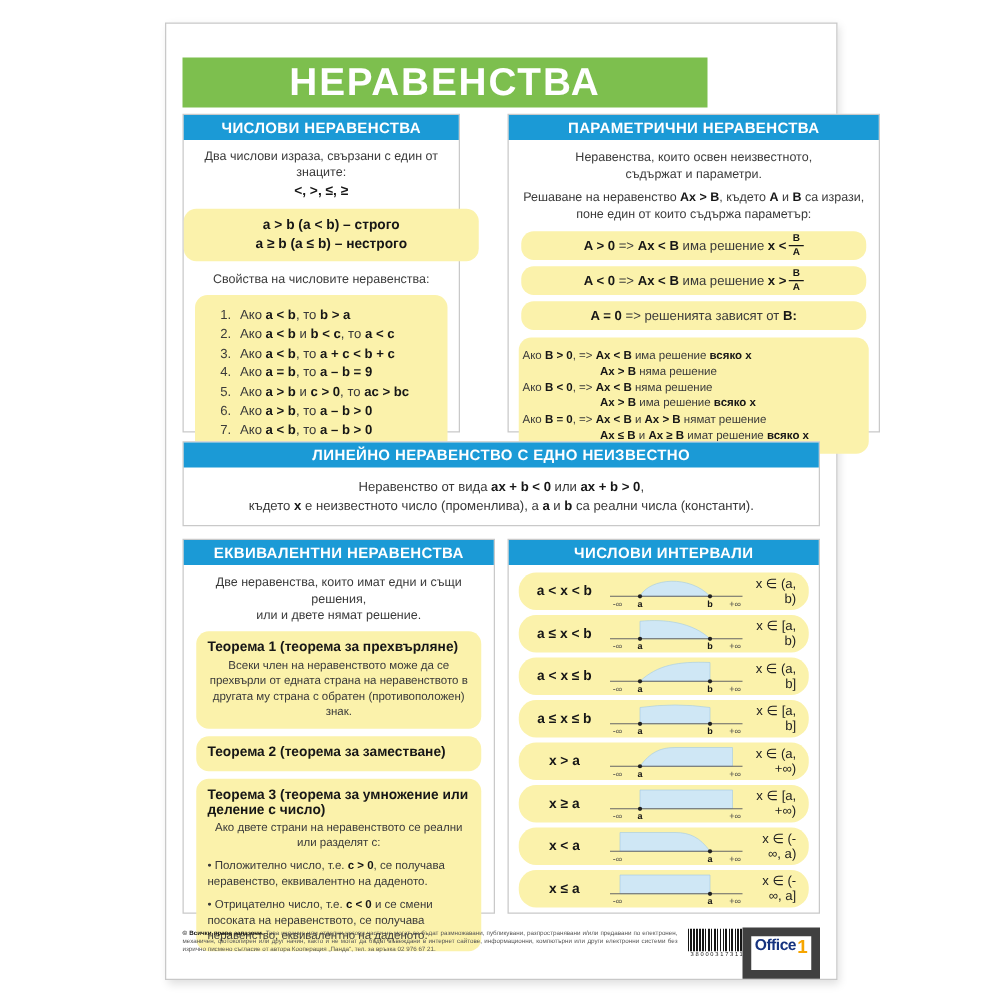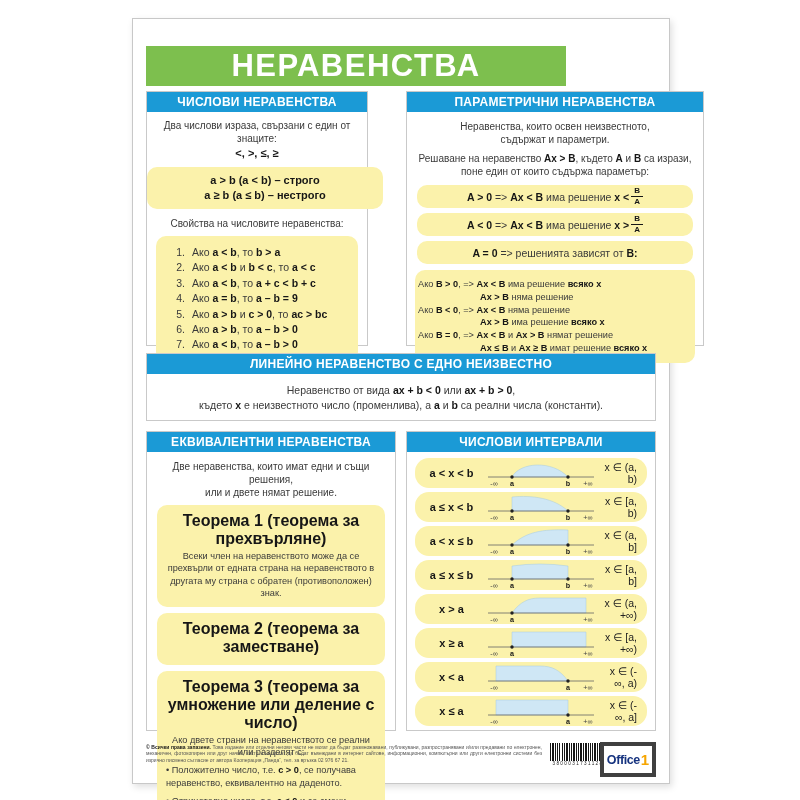--- a/index.html
+++ b/index.html
@@ -36,42 +36,42 @@
             gap:2px;font-size:10.5px;}
   .frac{display:inline-block;text-align:center;font-size:8px;font-weight:bold;line-height:8px;color:#161616;}
   .frac .top{display:block;border-bottom:1px solid #161616;padding:0 3px 1px;}
   .frac .bot{display:block;padding-top:1px;}
   .cases{margin:6px 8px 0;padding:8px 3px;font-size:9.2px;line-height:12.8px;}
   .case-l2{padding-left:62px;}
   
   .linear-body{font-size:10.5px;text-align:center;line-height:15px;margin-top:9px;}
   
   .theo{margin:6px 10px 0;padding:7px 9px;}
-  .theo-title{font-weight:bold;font-size:16px;text-align:center;color:#161616;margin-bottom:2px;}
+  .theo-title{font-weight:bold;font-size:11px;text-align:left;color:#161616;margin-bottom:2px;}
   .theo-body{font-size:9.2px;line-height:12.4px;text-align:center;}
   .theo-bullet{font-size:9.2px;line-height:12.4px;text-align:left;margin-top:6px;}
   
   .iv-rows{margin:6px 8px 0;}
   .iv-row{height:30px;margin-bottom:4px;display:flex;align-items:center;padding:0 8px;box-sizing:border-box;border-radius:14px;}
   .iv-ineq{width:57px;flex:none;font-weight:bold;font-size:11px;color:#161616;text-align:center;}
   .iv-svg{flex:none;width:122px;height:30px;}
   .iv-int{flex:1;text-align:right;font-size:10.5px;color:#222;padding-right:2px;}
   .nl-line{stroke:#666;stroke-width:.8;}
   .nl-shape{fill:#cfe7f5;stroke:#a5cbe2;stroke-width:.5;}
   .nl-dot{fill:#222;}
   .nl-lab{font-size:7.2px;fill:#444;font-family:"Liberation Sans","DejaVu Sans",sans-serif;}
   .nl-lab-b{font-weight:bold;fill:#161616;}
   
   .footer{position:absolute;left:13px;top:722px;width:510px;height:34px;}
   .copy{position:absolute;left:0;top:3px;width:396px;font-size:5px;line-height:6.4px;color:#555;text-align:justify;}
   .barcode{position:absolute;left:404px;top:2px;width:56px;height:26px;text-align:center;}
   .bars{height:18px;background:repeating-linear-gradient(to right,#151515 0 1px,#fff 1px 2.1px,#151515 2.1px 3.6px,#fff 3.6px 4.7px);}
   .bar-num{font-size:4.6px;letter-spacing:1.4px;color:#222;}
-  .brand{position:absolute;right:0;top:1px;width:48px;height:27px;border:4px solid #404040;
-         display:flex;align-items:center;justify-content:center;background:#fff;}
+  .brand{position:absolute;right:0;top:1px;width:48px;height:27px;border:7px solid #404040;
+         display:flex;align-items:flex-start;justify-content:center;background:#fff;}
   .brand-office{color:#16337f;font-weight:bold;font-size:12.5px;letter-spacing:-0.4px;}
   .brand-one{color:#f6a500;font-weight:bold;font-size:15px;margin-left:1px;}
 </style>
 </head>
 <body>
 
 <div class="stage">
   <div class="sheet">
 
     <div class="banner">

